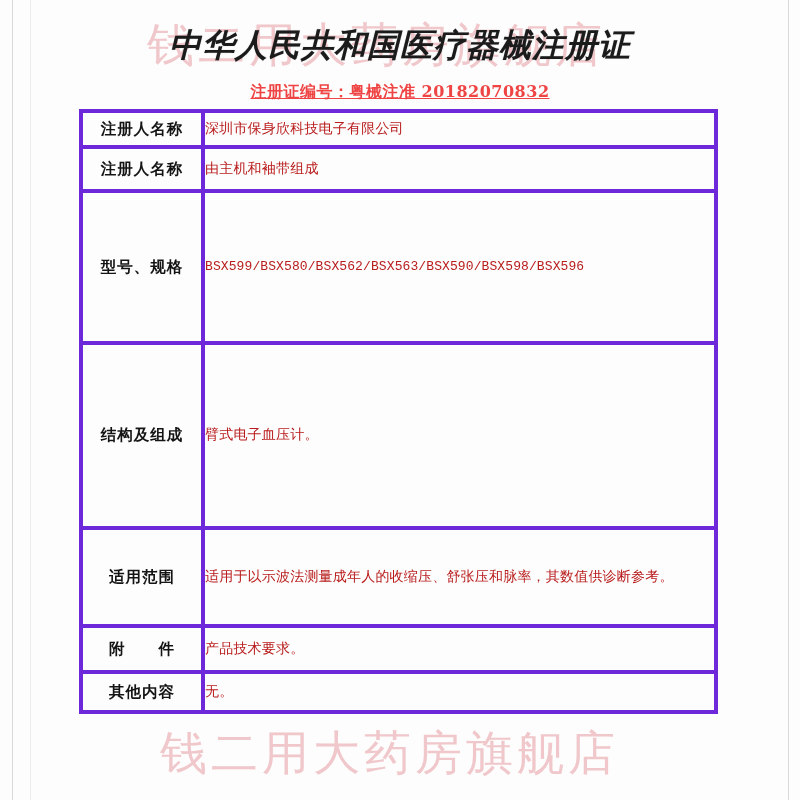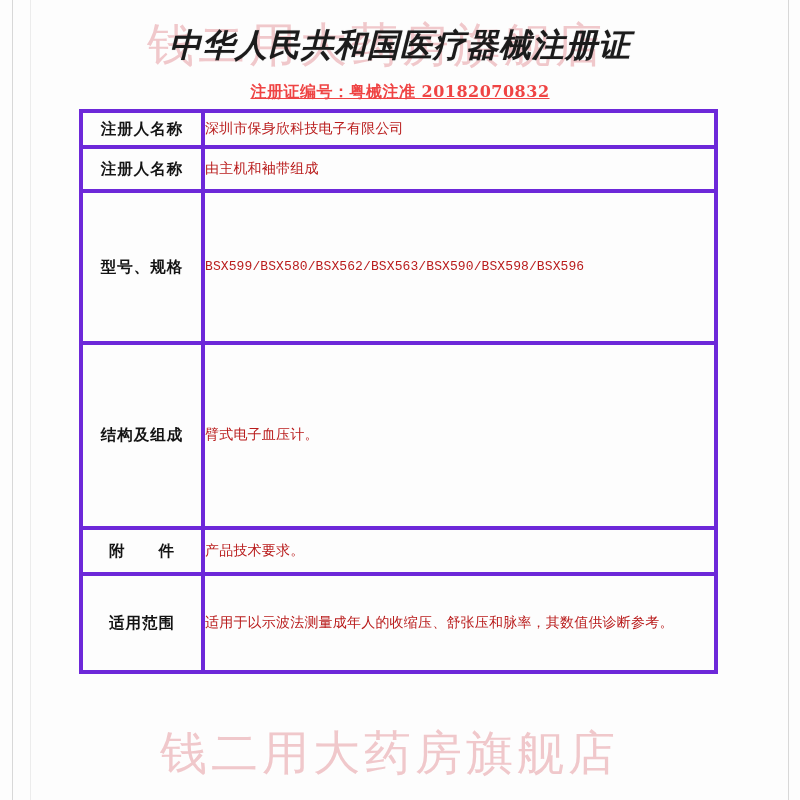--- a/index.html
+++ b/index.html
@@ -142,26 +142,30 @@
         <td class="value-cell">由主机和袖带组成</td>
       </tr>
       <tr style="height:152px;">
         <td class="label-cell">型号、规格</td>
         <td class="value-cell mono">BSX599/BSX580/BSX562/BSX563/BSX590/BSX598/BSX596</td>
       </tr>
       <tr style="height:185px;">
         <td class="label-cell">结构及组成</td>
         <td class="value-cell">臂式电子血压计。</td>
       </tr>
+      <tr style="height:98px;">
+        <td class="label-cell">适用范围</td>
+        <td class="value-cell">适用于以示波法测量成年人的收缩压、舒张压和脉率，其数值供诊断参考。</td>
+      </tr>
       <tr style="height:46px;">
         <td class="label-cell">附　　件</td>
         <td class="value-cell">产品技术要求。</td>
       </tr>
-      <tr style="height:98px;">
-        <td class="label-cell">适用范围</td>
-        <td class="value-cell">适用于以示波法测量成年人的收缩压、舒张压和脉率，其数值供诊断参考。</td>
+      <tr style="height:40px;">
+        <td class="label-cell">其他内容</td>
+        <td class="value-cell">无。</td>
       </tr>
     </tbody>
   </table>
 
   <div class="watermark bottom">钱二用大药房旗舰店</div>
 
 </div>
 
 </body></html>

